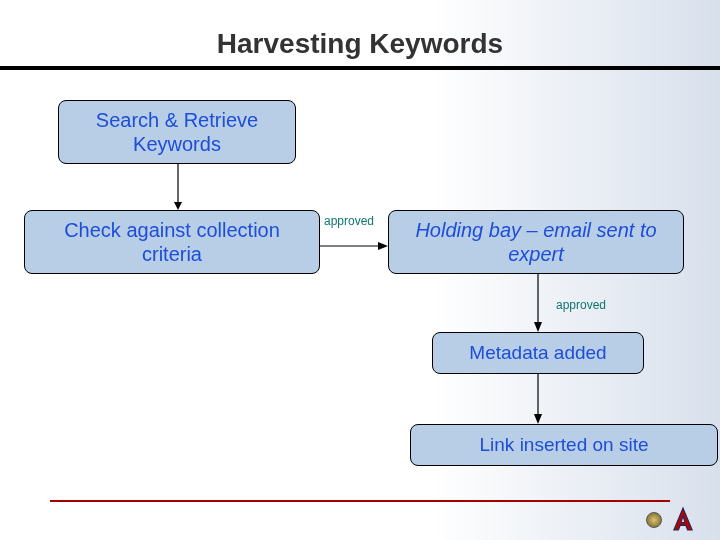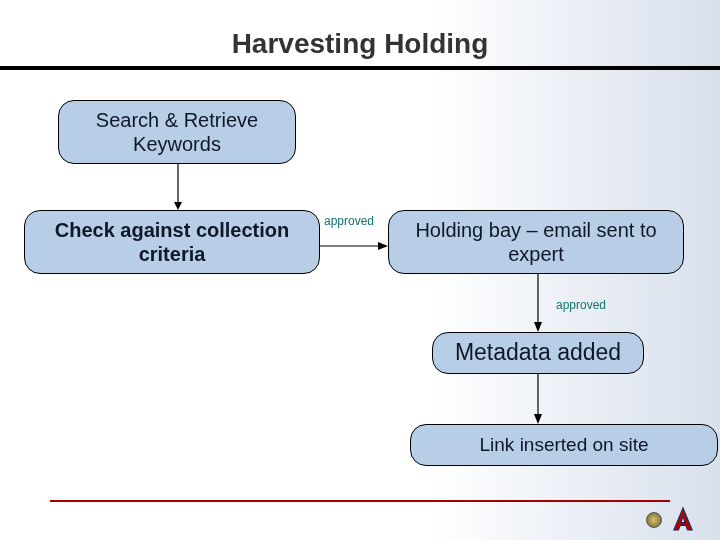--- a/index.html
+++ b/index.html
@@ -26,34 +26,34 @@
     top: 66px;
     left: 0;
     width: 720px;
     height: 4px;
     background: #000;
   }
   .box {
     position: absolute;
     background: #b8cde6;
     border: 1.5px solid #000;
-    border-radius: 16px;
+    border-radius: 8px;
     display: flex;
     align-items: center;
     justify-content: center;
     text-align: center;
     font-size: 20px;
-    color: #0f172a;
+    color: #1d4ed8;
     line-height: 1.2;
     padding: 6px 10px;
   }
   .box-search { left: 58px; top: 100px; width: 238px; height: 64px; }
-  .box-check  { left: 24px; top: 210px; width: 296px; height: 64px; font-weight: bold; }
-  .box-holding{ left: 388px; top: 210px; width: 296px; height: 64px; }
-  .box-meta   { left: 432px; top: 332px; width: 212px; height: 42px; font-size: 23px; }
+  .box-check  { left: 24px; top: 210px; width: 296px; height: 64px; }
+  .box-holding{ left: 388px; top: 210px; width: 296px; height: 64px; font-style: italic; }
+  .box-meta   { left: 432px; top: 332px; width: 212px; height: 42px; font-size: 19px; }
   .box-link   { left: 410px; top: 424px; width: 308px; height: 42px; font-size: 19px; }
   .edge-label {
     position: absolute;
     font-size: 12px;
     color: #0f766e;
   }
   .lbl1 { left: 324px; top: 214px; }
   .lbl2 { left: 556px; top: 298px; }
   .footer-rule {
     position: absolute;
@@ -79,21 +79,21 @@
     height: 16px;
     border-radius: 50%;
     background: radial-gradient(circle, #d9c46b 0%, #6b5a2a 100%);
     border: 1px solid #555;
   }
   .conn { position: absolute; }
 </style>
 </head>
 <body>
 
-<div class="title">Harvesting Holding</div>
+<div class="title">Harvesting Keywords</div>
 <div class="title-rule"></div>
 
 <div class="box box-search">Search &amp; Retrieve Keywords</div>
 <div class="box box-check">Check against collection criteria</div>
 <div class="box box-holding">Holding bay – email sent to expert</div>
 <div class="box box-meta">Metadata added</div>
 <div class="box box-link">Link inserted on site</div>
 
 <span class="edge-label lbl1">approved</span>
 <span class="edge-label lbl2">approved</span>

